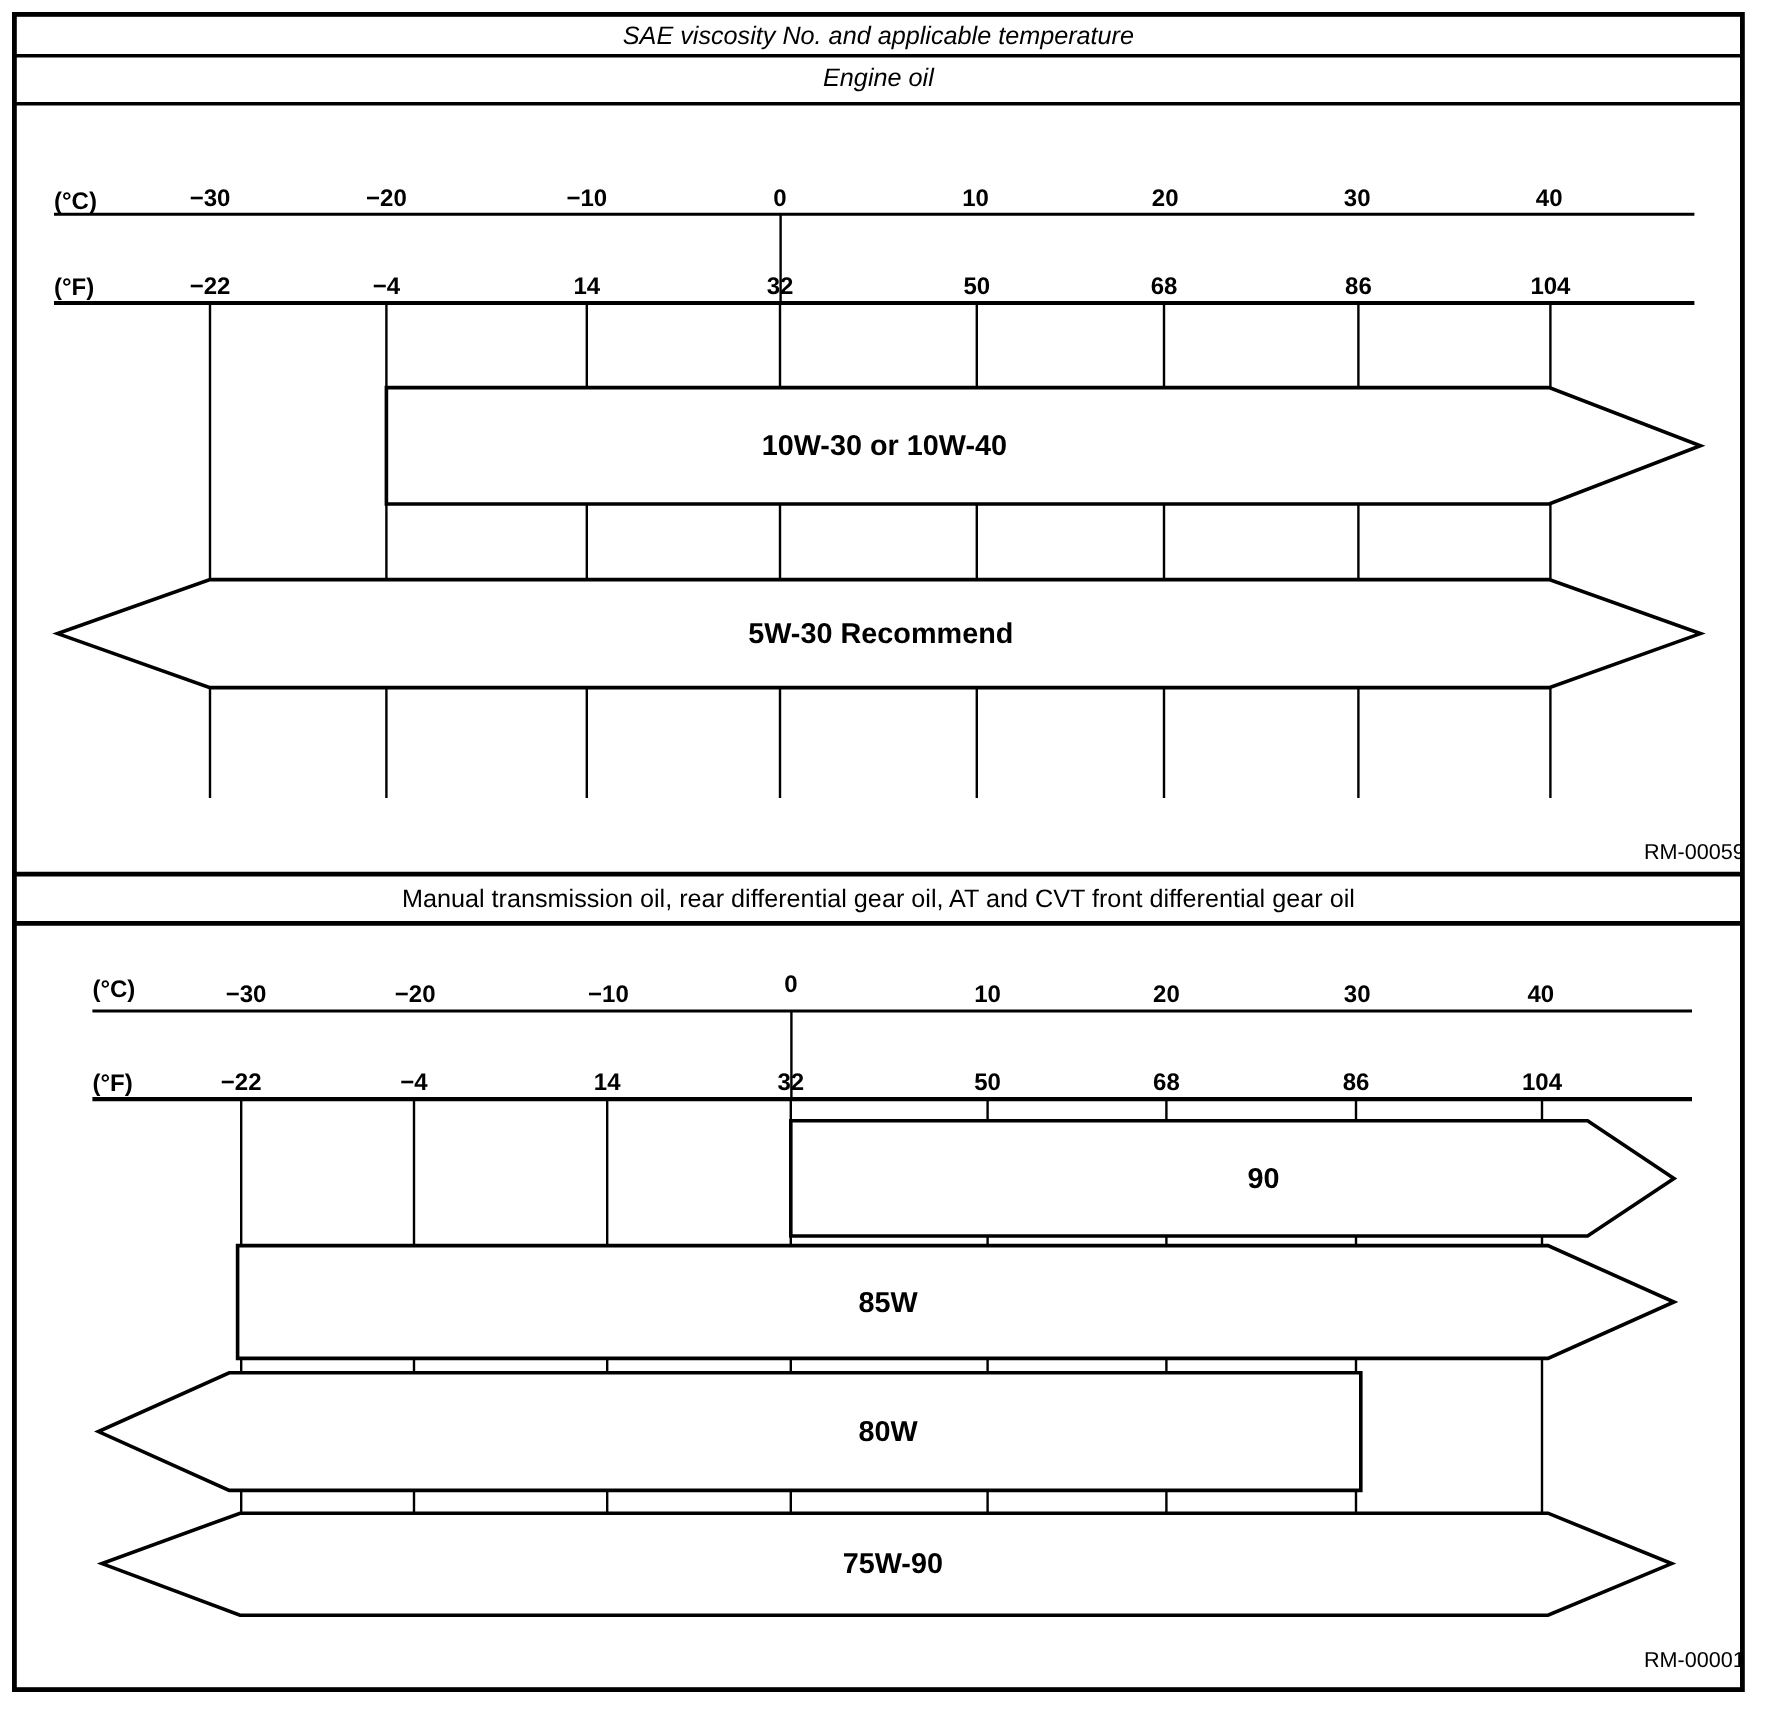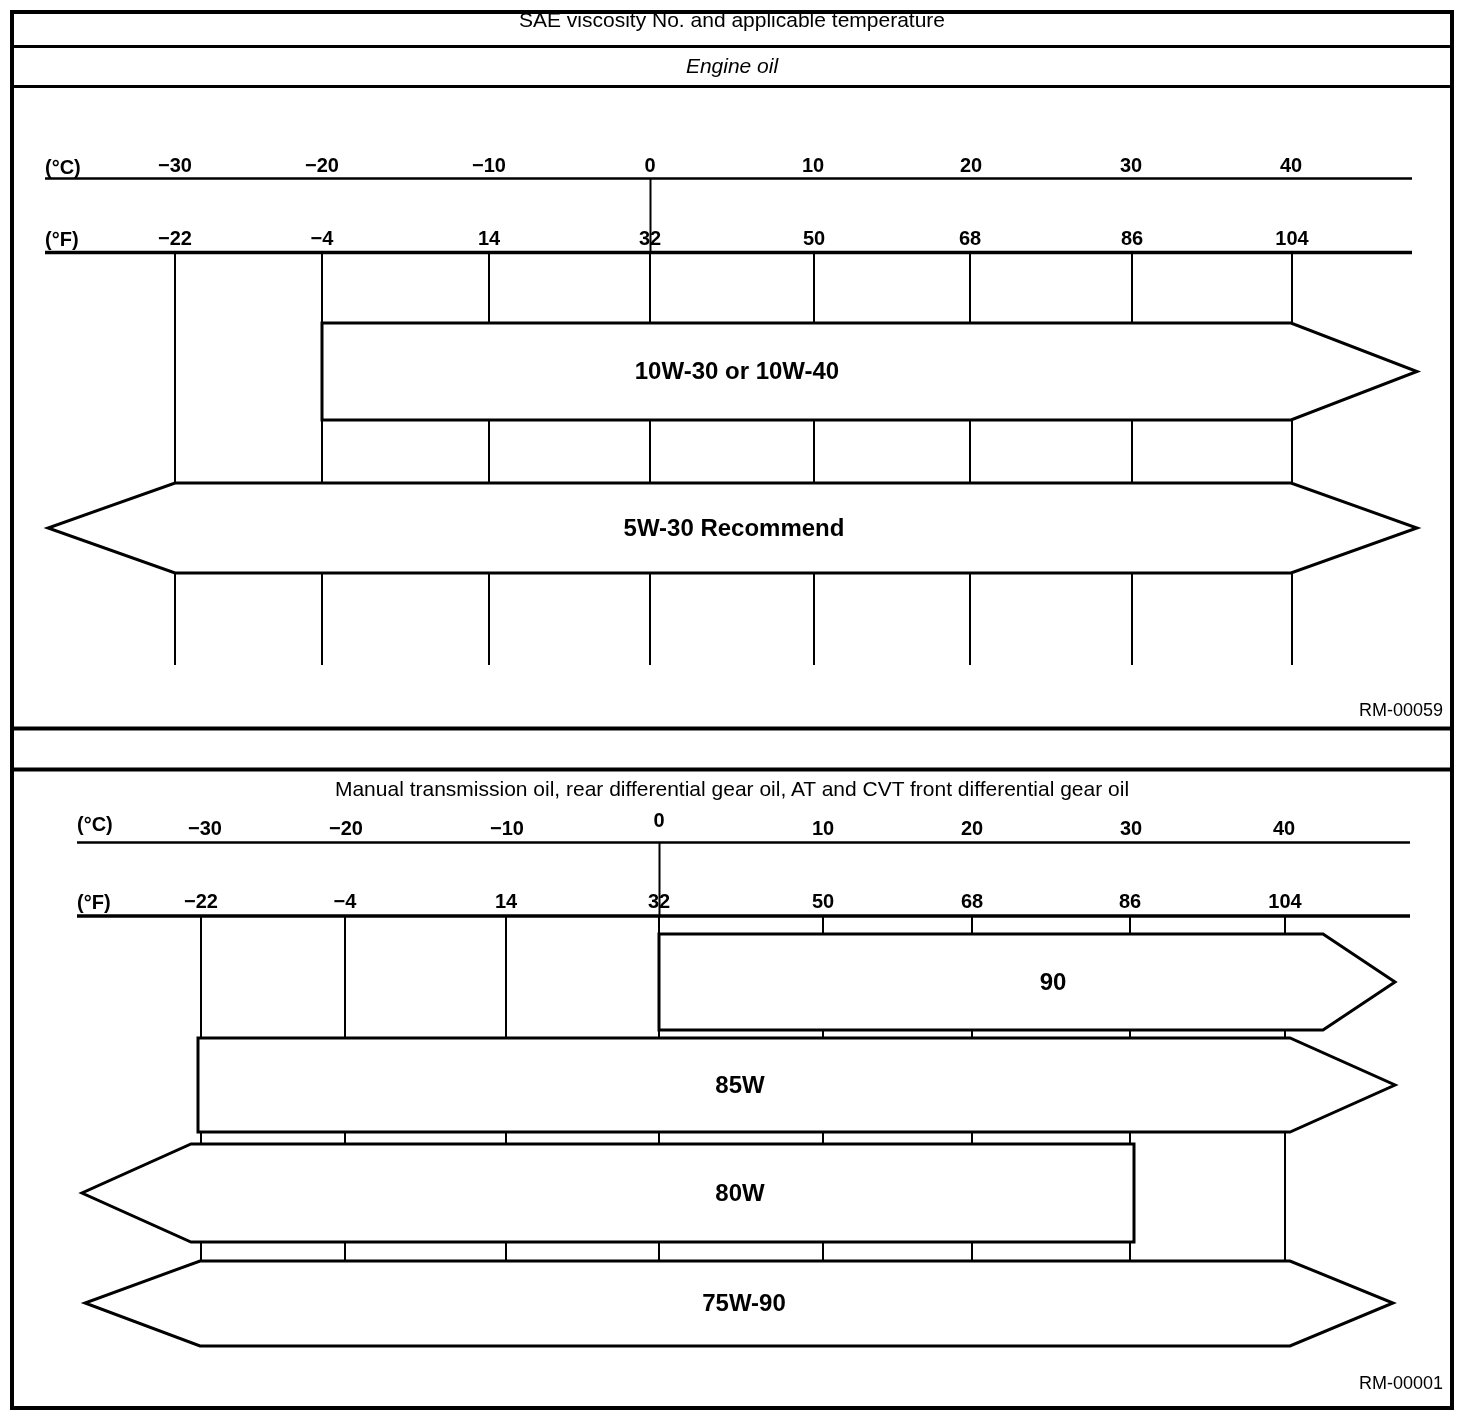--- a/index.html
+++ b/index.html
@@ -13,21 +13,21 @@
   .thin{stroke-width:2px;}
   .sep3{stroke-width:3px;}
   .sep4{stroke-width:4px;}
   .frame{fill:none;stroke:#000;stroke-width:4px;}
   .band{fill:#fff;stroke:#000;stroke-width:3px;stroke-linejoin:miter;}
   text{font-family:"Liberation Sans",sans-serif;fill:#000;}
   .tick{font-size:20px;font-weight:bold;text-anchor:middle;}
   .scale{font-size:20px;font-weight:bold;}
   .band-label{font-size:24px;font-weight:bold;text-anchor:middle;}
   .title-row{position:absolute;left:12px;width:1440px;text-align:center;font-size:21px;}
-  .ref-code{position:absolute;right:29px;font-size:18px;}
+  .ref-code{position:absolute;right:18px;font-size:18px;}
 </style>
 </head>
 <body>
 
 <div id="page">
 
   <svg width="1472" height="1426" viewBox="0 0 1472 1426">
 
     <rect class="frame" x="12" y="12" width="1440" height="1396"></rect>
     <line class="sep3" x1="12" y1="46.5" x2="1452" y2="46.5"></line>
@@ -115,20 +115,20 @@
       <text class="band-label" x="1053" y="990">90</text>
       <polygon class="band" points="198,1038 1290,1038 1395,1085 1290,1132 198,1132"></polygon>
       <text class="band-label" x="740" y="1093">85W</text>
       <polygon class="band" points="191,1144 1134,1144 1134,1242 191,1242 82,1193"></polygon>
       <text class="band-label" x="740" y="1201">80W</text>
       <polygon class="band" points="200,1261 1290,1261 1393,1303 1290,1346 200,1346 85,1303"></polygon>
       <text class="band-label" x="744" y="1311">75W-90</text>
     </g>
   </svg>
 
-  <div class="title-row" style="top:8px;">SAE viscosity No. and applicable temperature</div>
+  <div class="title-row" style="top:19px;font-style:italic;">SAE viscosity No. and applicable temperature</div>
   <div class="title-row" style="top:54px;font-style:italic;">Engine oil</div>
-  <div class="title-row" style="top:777px;">Manual transmission oil, rear differential gear oil, AT and CVT front differential gear oil</div>
+  <div class="title-row" style="top:738px;">Manual transmission oil, rear differential gear oil, AT and CVT front differential gear oil</div>
 
   <div class="ref-code" style="top:700px;">RM-00059</div>
   <div class="ref-code" style="top:1373px;">RM-00001</div>
 
 </div>
 
 </body></html>

